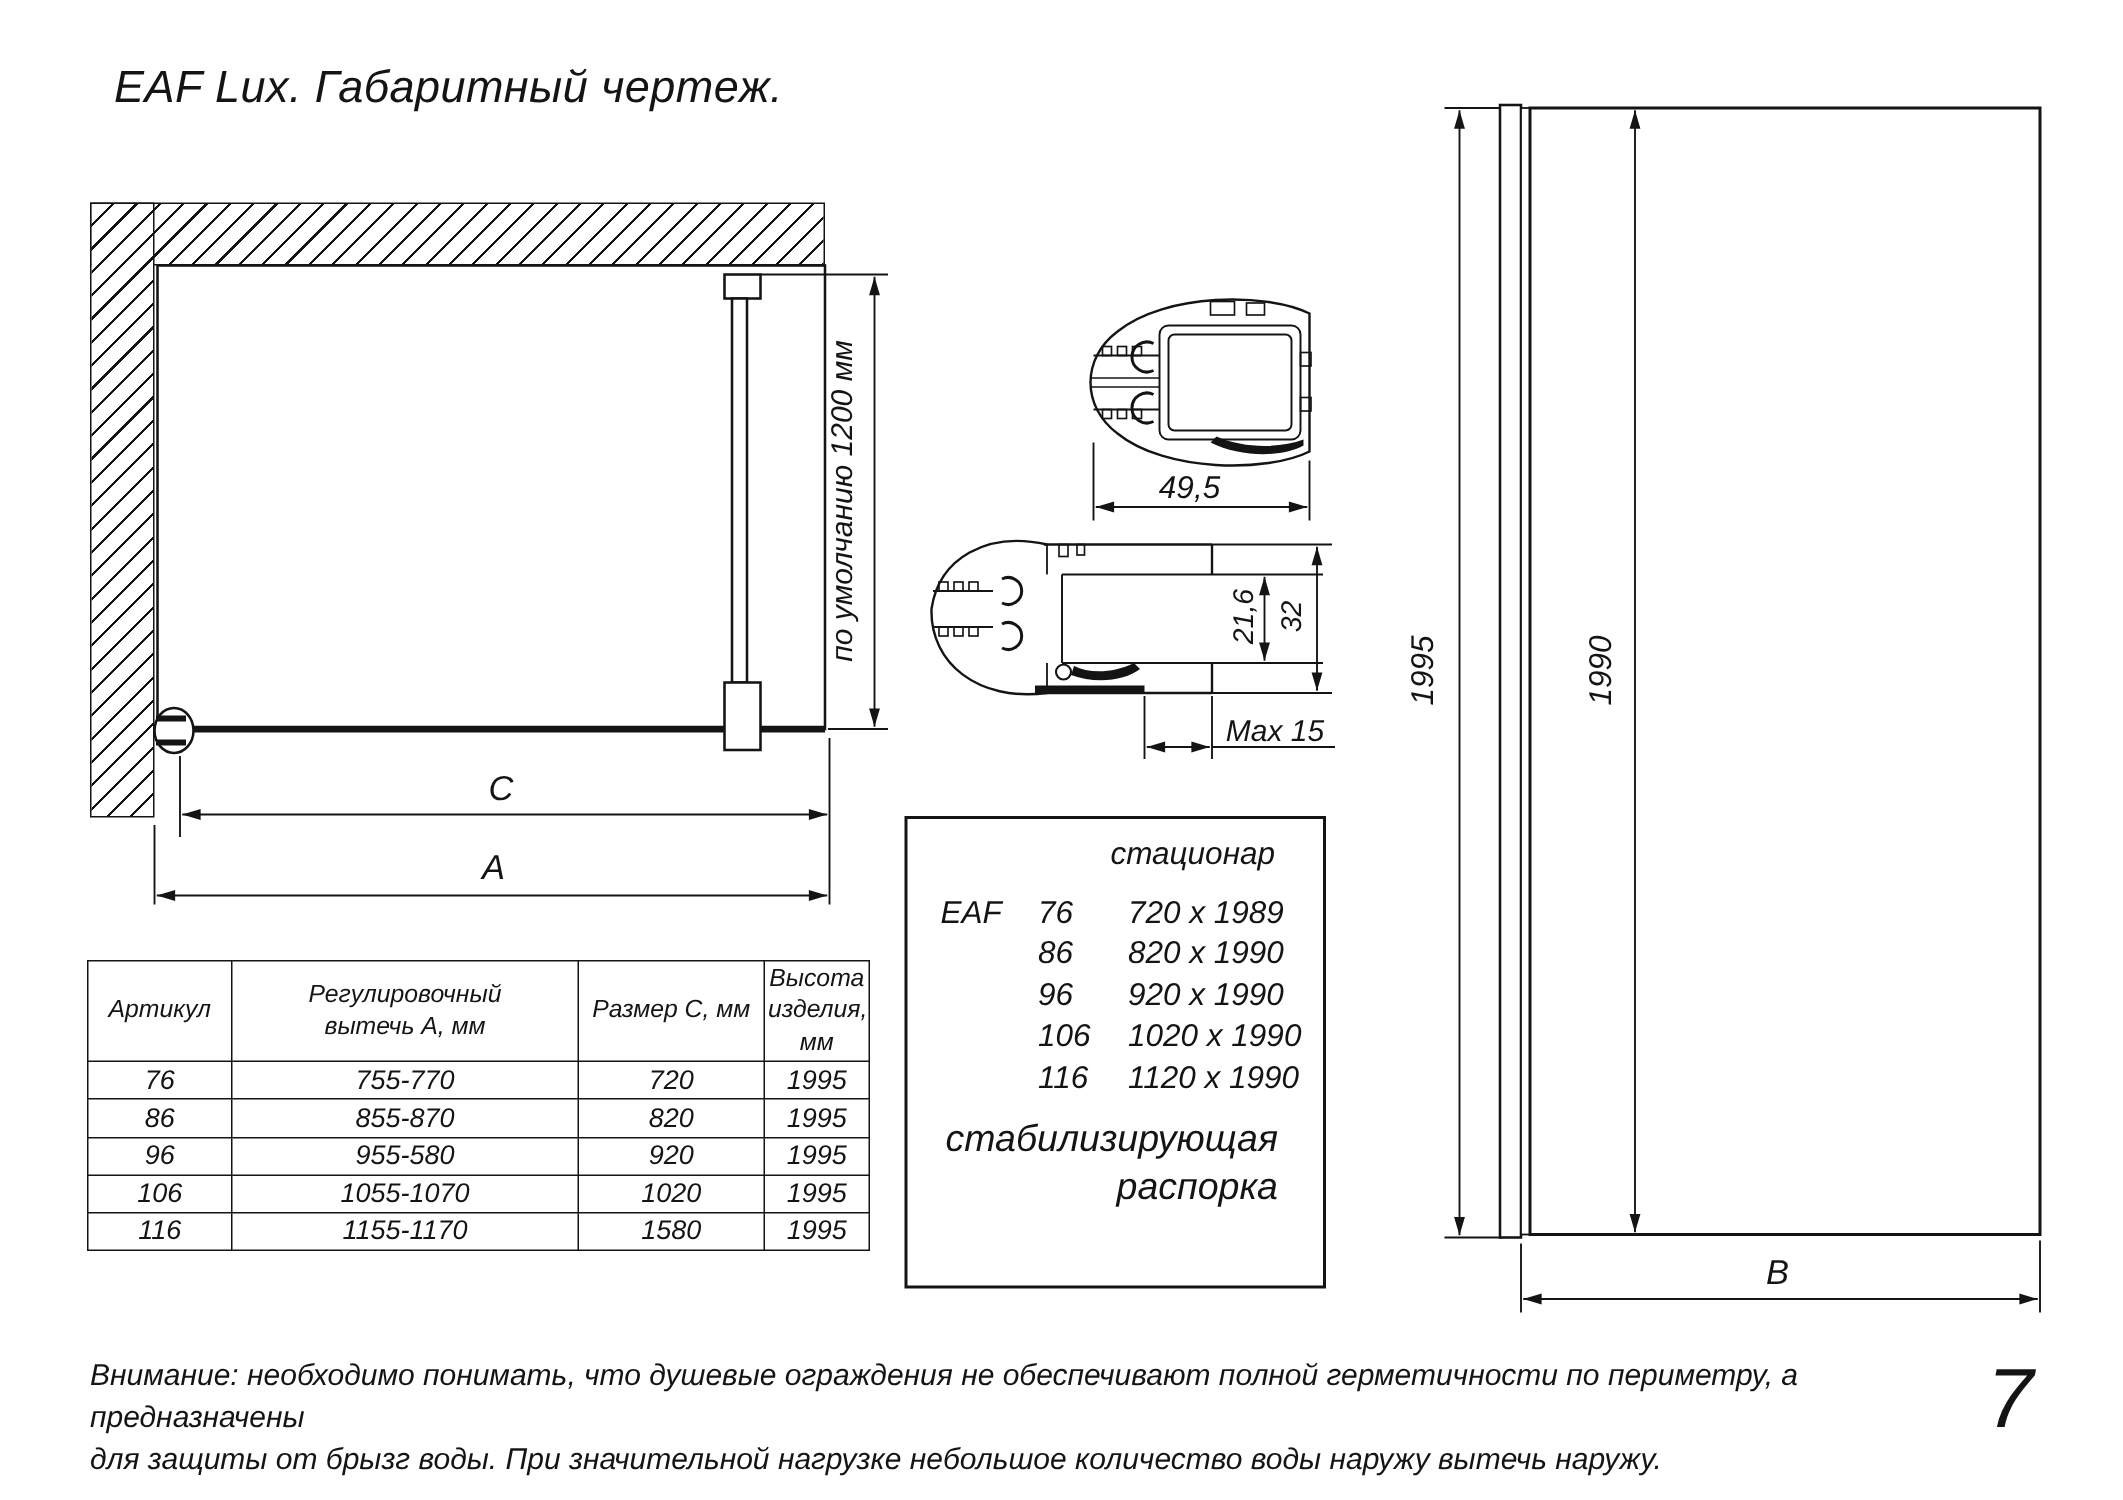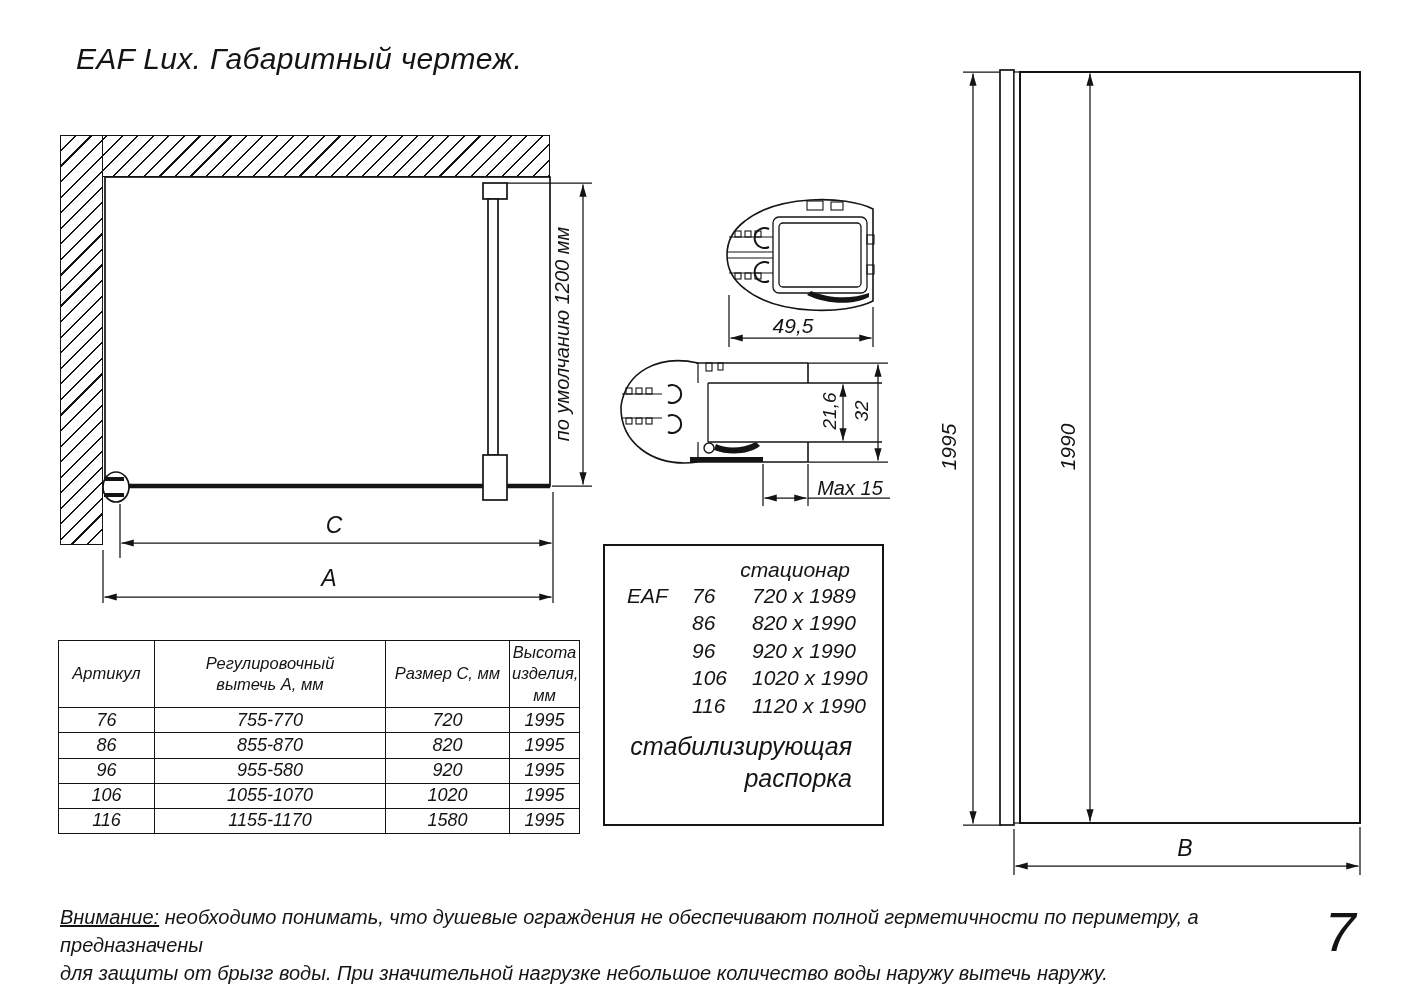--- a/index.html
+++ b/index.html
@@ -28,37 +28,37 @@
   }
   .sizes th,.sizes td {
     border:1.7px solid #141414; text-align:center; vertical-align:middle;
     font-style:italic; font-weight:normal; padding:1px 2px;
   }
   .sizes th { font-size:16.5px; line-height:1.3; }
   .sizes th.hpad { padding:1px 30px; }
   .sizes td { font-size:18px; }
   
   .spec-box {
-    position:absolute; left:603px; top:544px; width:281px; height:282px;
+    position:absolute; left:603px; top:544px; width:281px; height:315px;
     box-sizing:border-box; border:2px solid #141414; font-style:italic;
   }
   .spec-header { text-align:right; padding:12px 32px 0 0; font-size:21px; }
-  .spec-rows { padding-left:22px;font-style:italic; }
+  .spec-rows { margin-top:13px; padding-left:22px;font-style:italic; }
   .spec-row {
     display:grid; grid-template-columns:65px 60px auto; font-size:21px;
     height:27.5px; align-items:center;
   }
   .spec-footer1 { text-align:right; padding:12px 30px 0 0; font-size:25px;font-style:italic; }
   .spec-footer2 { text-align:right; padding:3px 30px 0 0; font-size:25px; }
   
   .note {
     position:absolute; left:60px; top:903px; width:1210px; font-size:20px;
     font-style:italic; line-height:28px;
   }
-  .note .ul { text-decoration:underline; }
+  .note .ul { }
   .page-num {
     position:absolute; left:1305px; top:896px; width:70px; height:70px;
     font-size:56px; font-style:italic; display:flex; align-items:center; justify-content:center;
   }
 </style>
 </head>
 <body>
 
 <svg width="0" height="0" style="position:absolute" aria-hidden="true">
   <defs>

